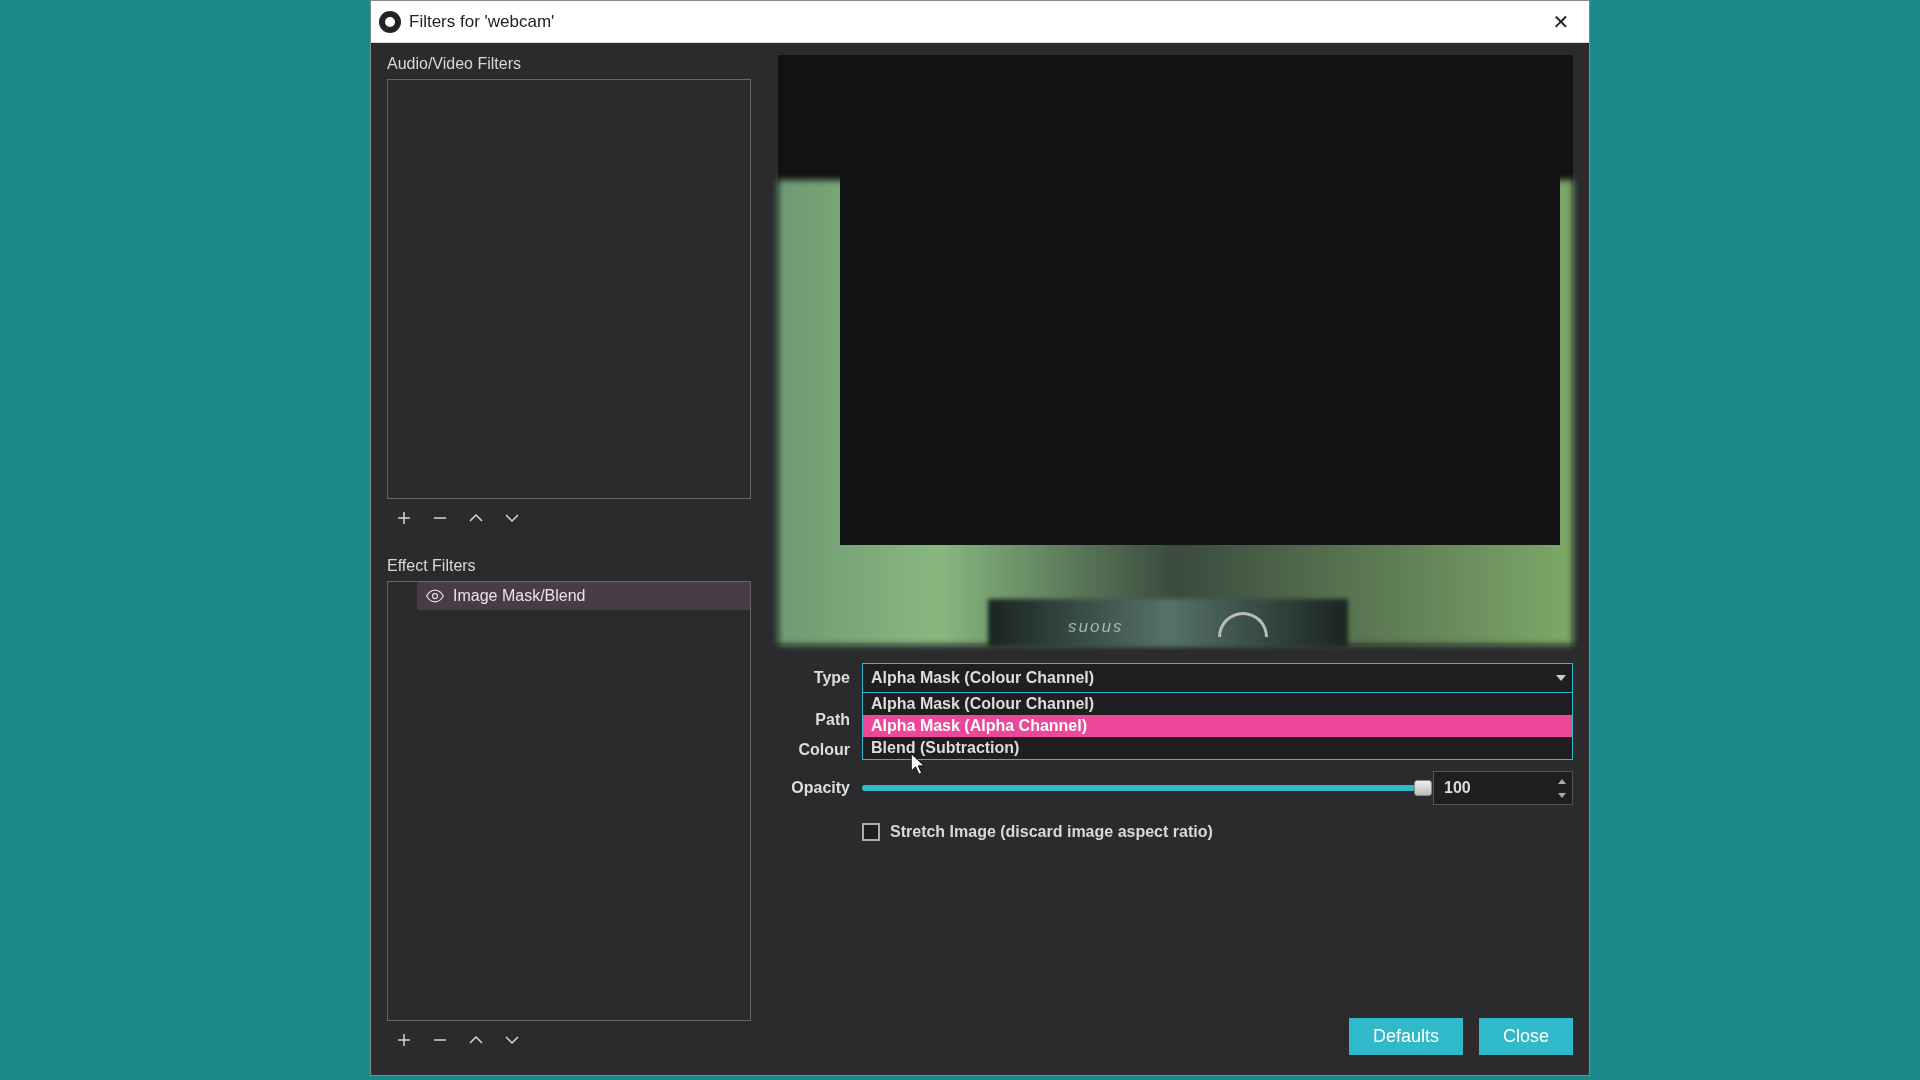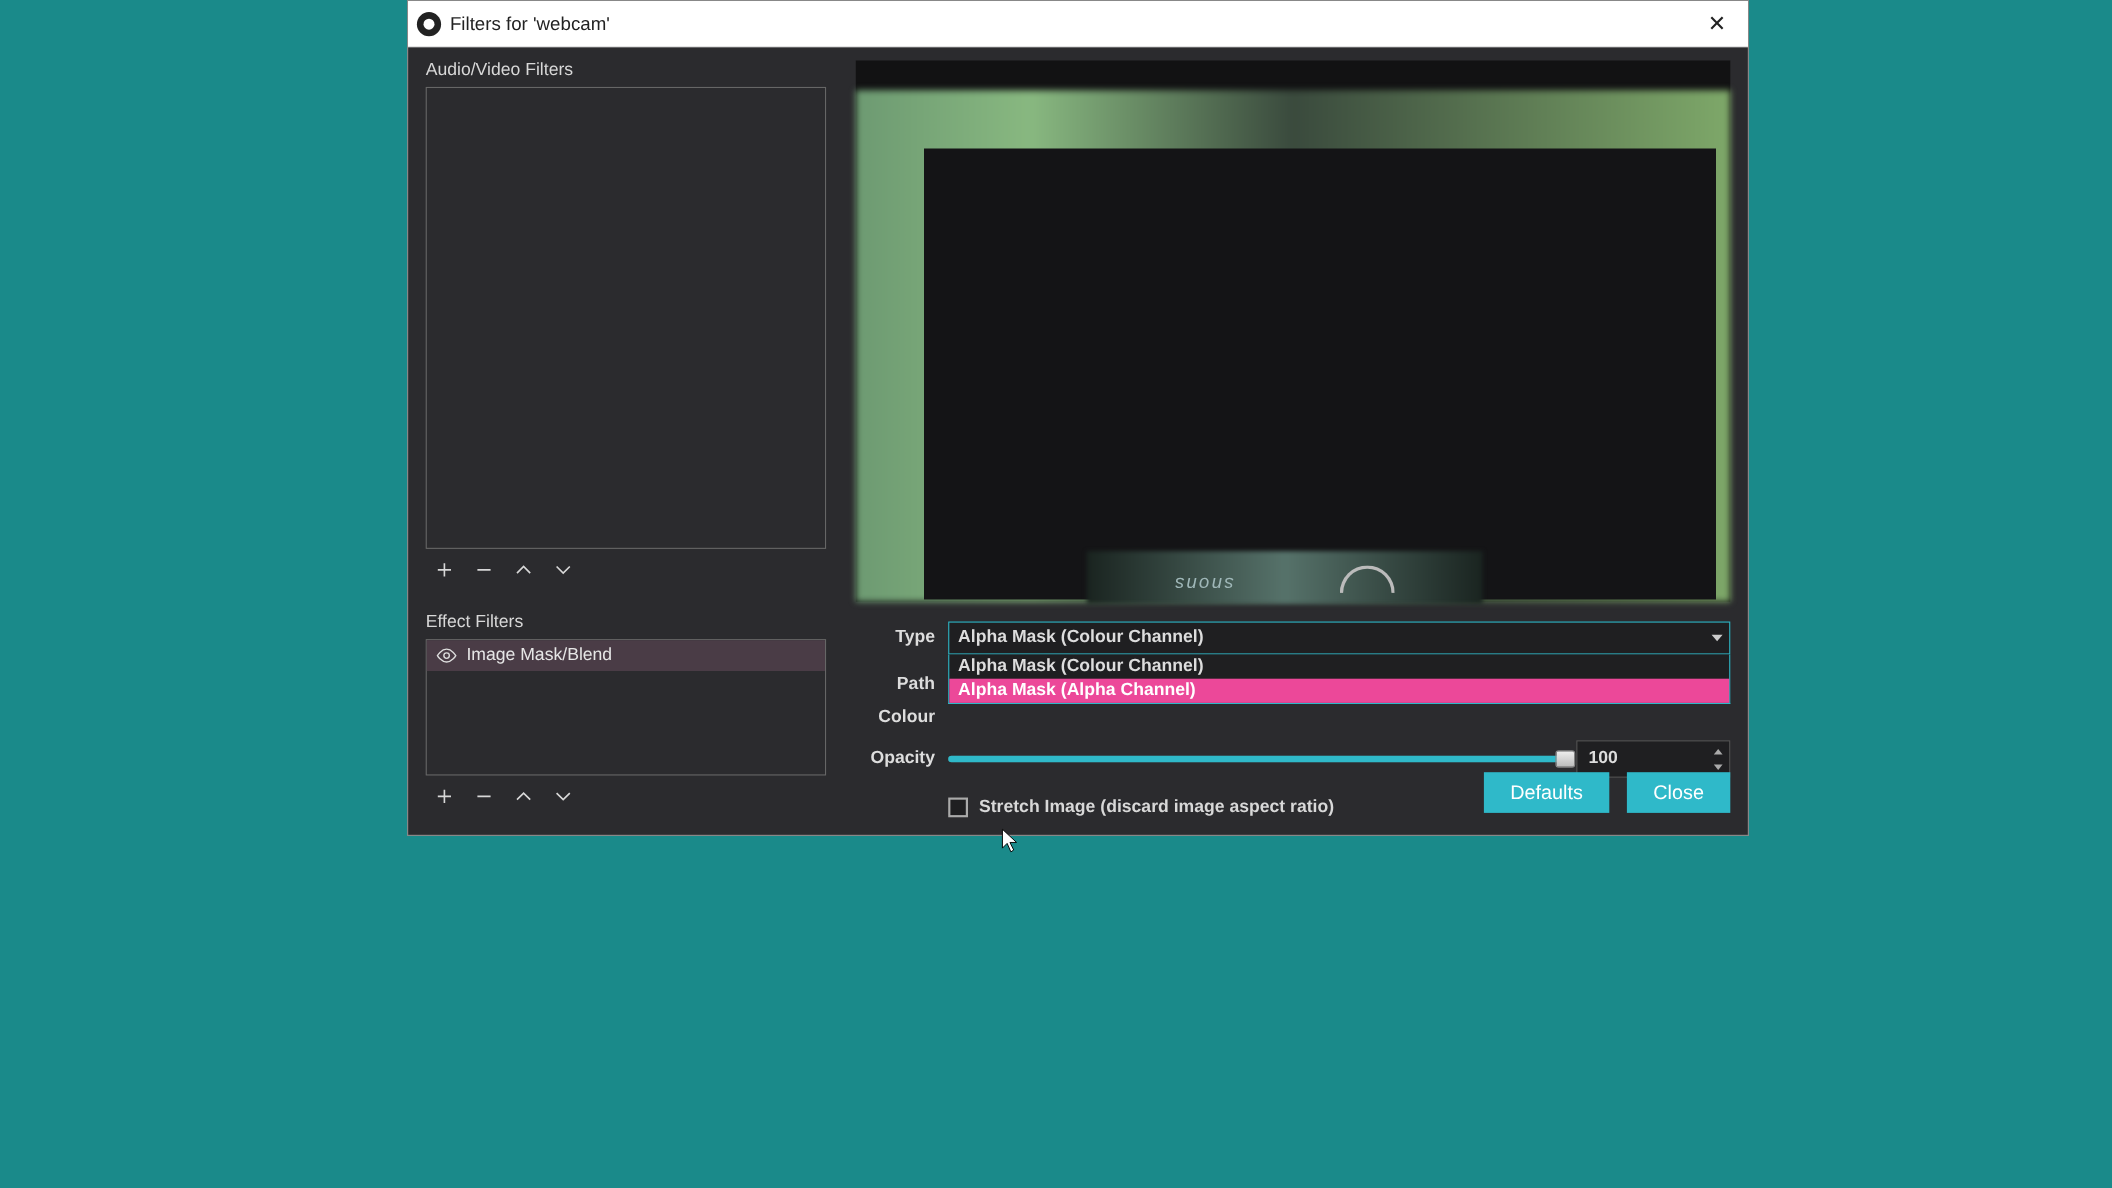--- a/index.html
+++ b/index.html
@@ -1,21 +1,21 @@
 <!DOCTYPE html>
 <html><head>
 <meta charset="utf-8">
 <style>
   * { box-sizing: border-box; margin: 0; padding: 0; font-family: "Segoe UI", Tahoma, sans-serif; }
   body { background: #1a8a8a; width: 1920px; height: 1080px; overflow: hidden; position: relative; }
   
   .window {
     position: absolute;
     left: 370px; top: 0;
-    width: 1220px; height: 760px;
+    width: 1220px; height: 1076px;
     background: #fff;
     border: 1px solid #888;
   }
   
   .titlebar {
     height: 42px;
     background: #fff;
     display: flex;
     align-items: center;
     padding: 0 8px;
@@ -58,21 +58,21 @@
     display:flex; gap:6px; padding:6px 2px;
   }
   .tool-btn {
     width:30px; height:26px; display:flex; align-items:center; justify-content:center;
     color:#d8d8d8; font-size:22px; cursor:pointer;
   }
   .tool-btn svg { width:18px; height:18px; stroke:#d8d8d8; stroke-width:2; fill:none; }
   
   .filter-item {
     display:flex; align-items:center; gap:8px;
-    padding:4px 8px; background:#4a3c46; color:#e6e6e6;
+    padding:4px 8px; background:#4a3c46; color:#e6e6e6;margin-left:29px;
   }
   .eye-icon { width:20px; height:20px; }
   .eye-icon svg { width:20px; height:20px; stroke:#ddd; fill:none; stroke-width:1.5; }
   
   .preview-area {
     background:#121213; height:590px; position:relative;
     display:flex; align-items:center; justify-content:center;
     padding: 60px 0 0 0;
   }
   .preview-frame {
@@ -247,20 +247,21 @@
           <div class="prop-row">
             <div class="prop-label">Type</div>
             <div class="prop-control">
               <div class="select-box">
                 <span>Alpha Mask (Colour Channel)</span>
                 <div class="select-caret"></div>
               </div>
               <div class="dropdown-list">
                 <div class="dropdown-item">Alpha Mask (Colour Channel)</div>
                 <div class="dropdown-item highlight">Alpha Mask (Alpha Channel)</div>
+                <div class="dropdown-item">Blend (Subtraction)</div>
               </div>
             </div>
           </div>
 
           <div class="prop-row" style="margin-top:6px;">
             <div class="prop-label">Path</div>
             <div class="prop-control"></div>
           </div>
 
           <div class="prop-row">

